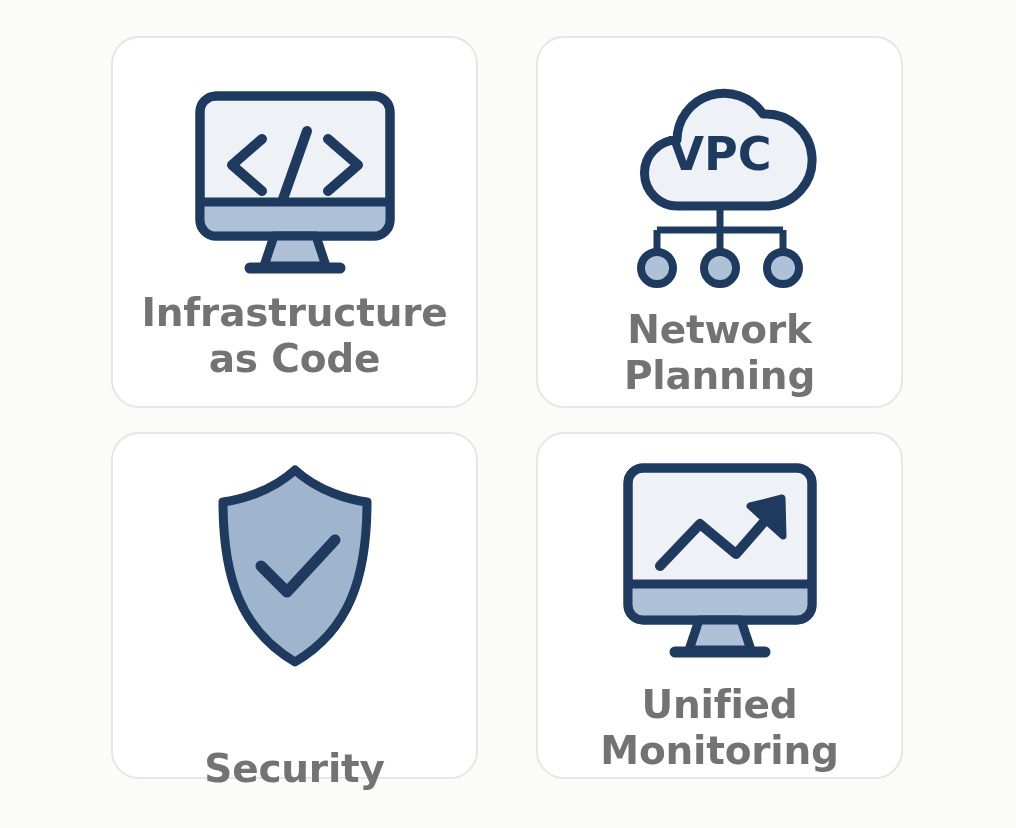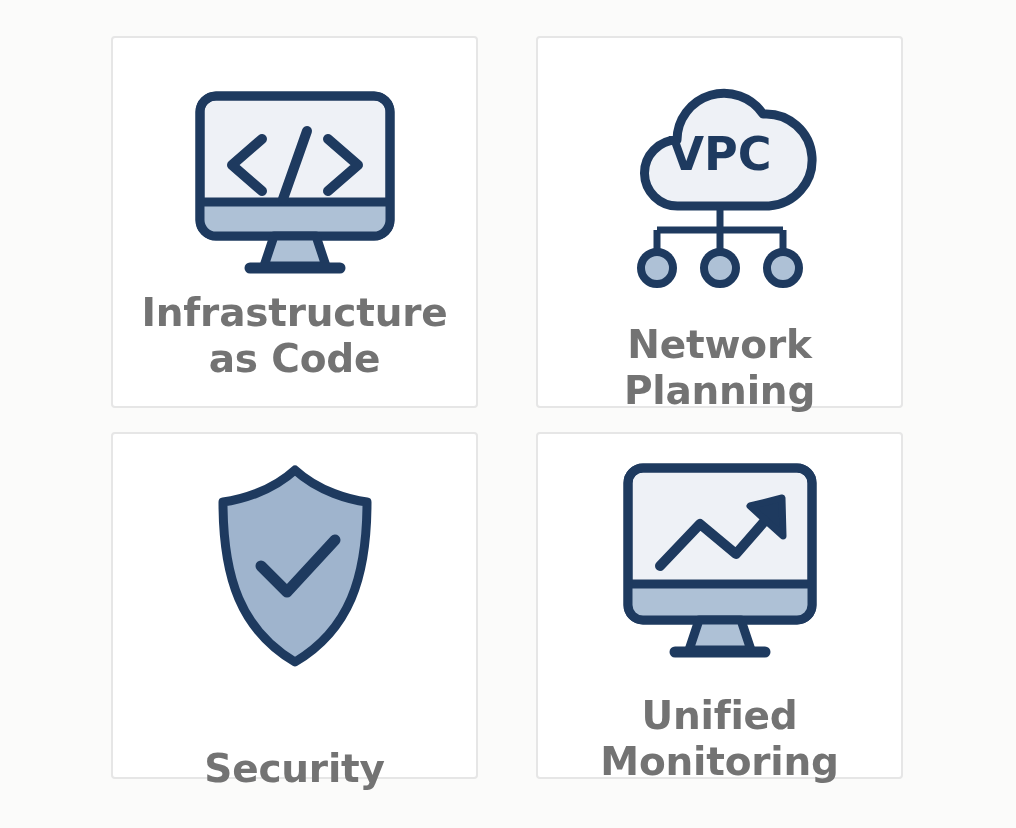--- a/index.html
+++ b/index.html
@@ -24,21 +24,21 @@
     display: grid;
     grid-template-columns: 367px 367px;
     grid-template-rows: 372px 347px;
     column-gap: 58px;
     row-gap: 24px;
   }
 
   .card {
     background: #ffffff;
     border: 2px solid #e6e6e6;
-    border-radius: 4px;
+    border-radius: 28px;
     box-sizing: border-box;
     display: flex;
     flex-direction: column;
     align-items: center;
     justify-content: flex-start;
   }
 
   .card-icon {
     display: flex;
     align-items: center;
@@ -55,27 +55,27 @@
     letter-spacing: -0.2px;
     width: 100%;
     white-space: pre-line;
   }
 
   
   #card-iac .card-icon       { margin-top: 52px; height: 186px; }
   #card-iac .card-label      { margin-top: 14px; }
 
   #card-network .card-icon   { margin-top: 22px; height: 232px; }
-  #card-network .card-label  { margin-top: 30px; }
+  #card-network .card-label  { margin-top: 15px; }
 
   #card-security .card-icon  { margin-top: 28px; height: 210px; }
   #card-security .card-label { margin-top: 74px; }
 
   #card-monitoring .card-icon  { margin-top: 28px; height: 205px; }
-  #card-monitoring .card-label { margin-top: 26px; }
+  #card-monitoring .card-label { margin-top: 15px; }
 
   svg { display: block; }
 </style>
 </head>
 <body>
 
 <div id="card-grid">
 
   <div class="card" id="card-iac">
     <div class="card-icon">

